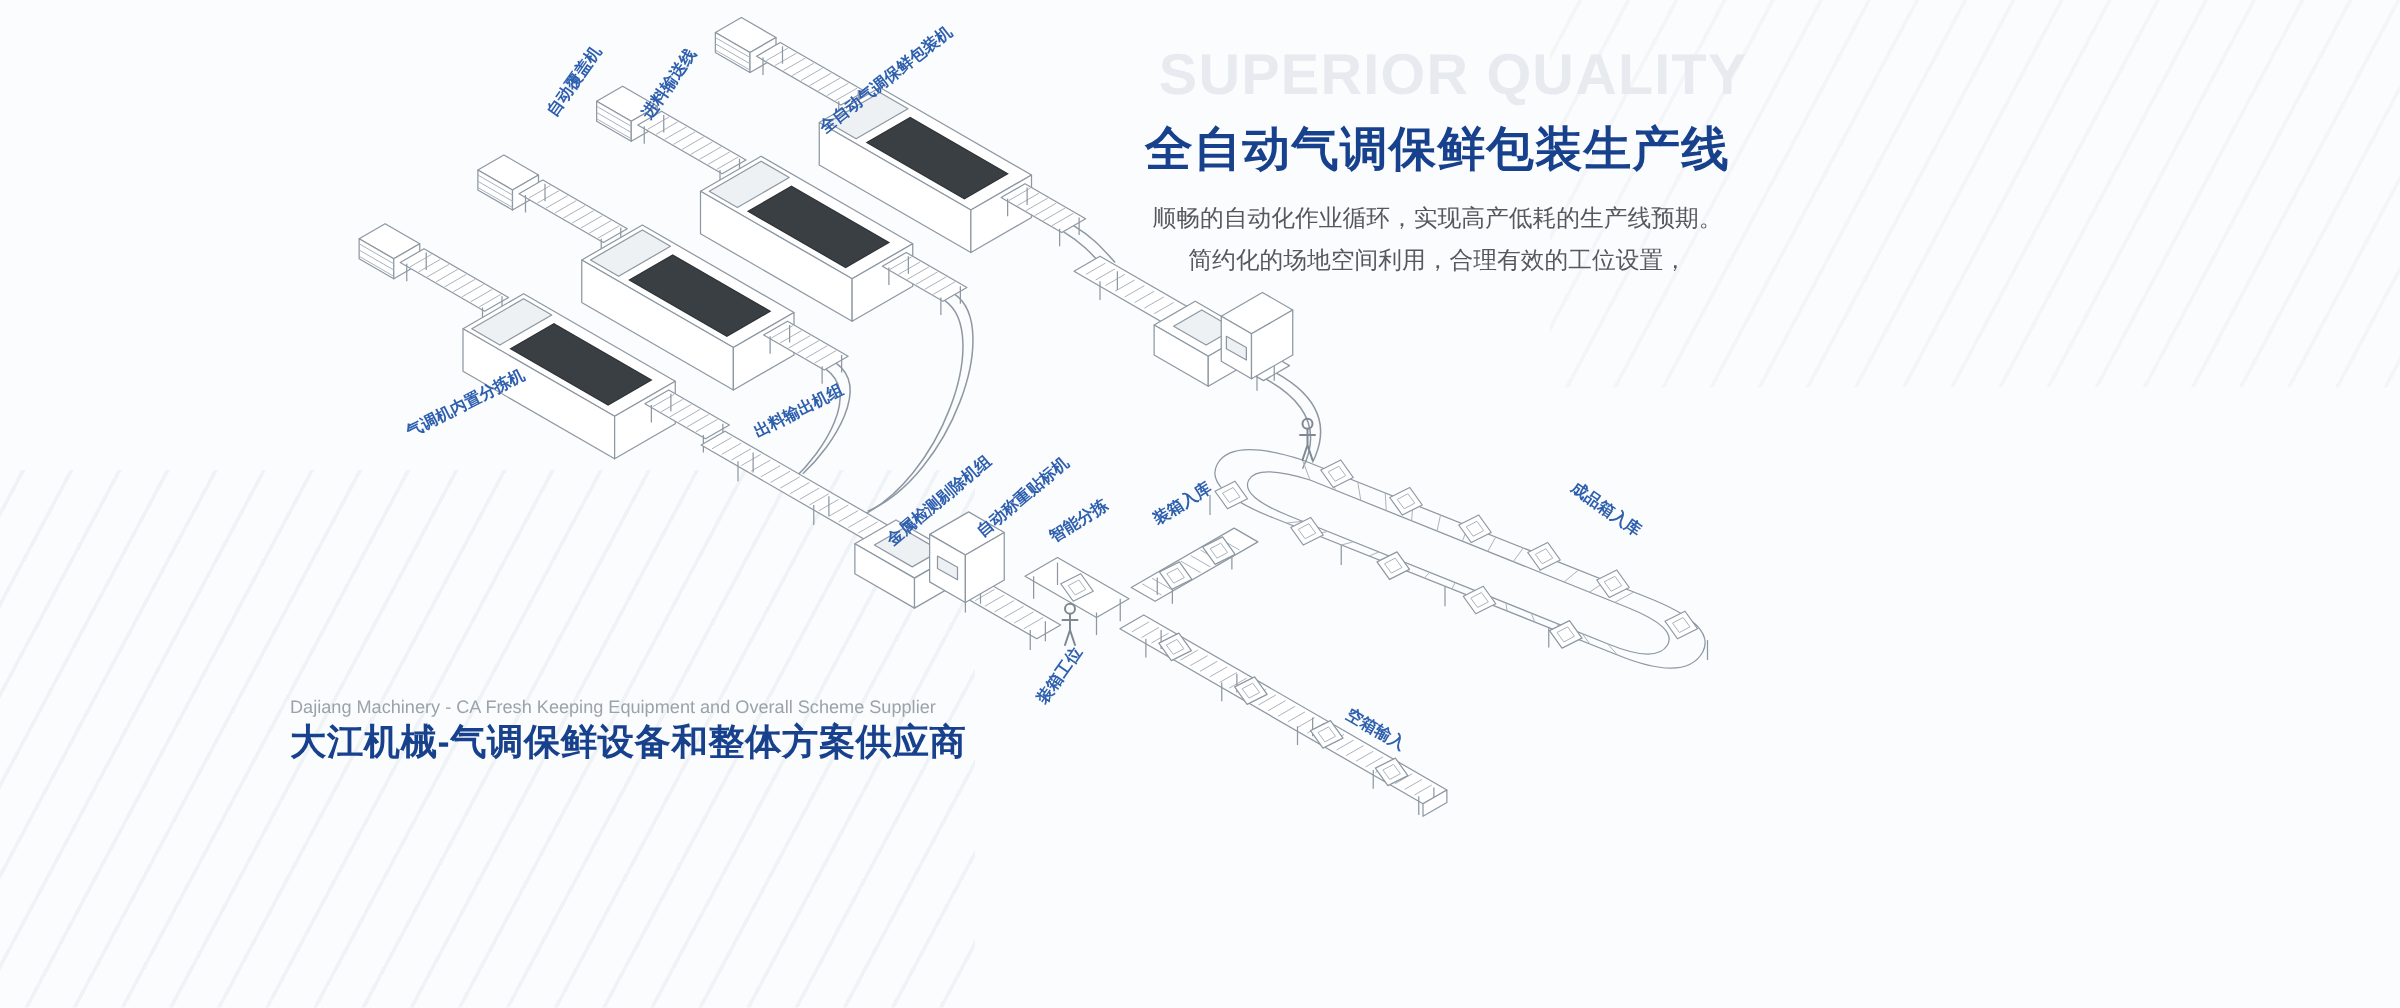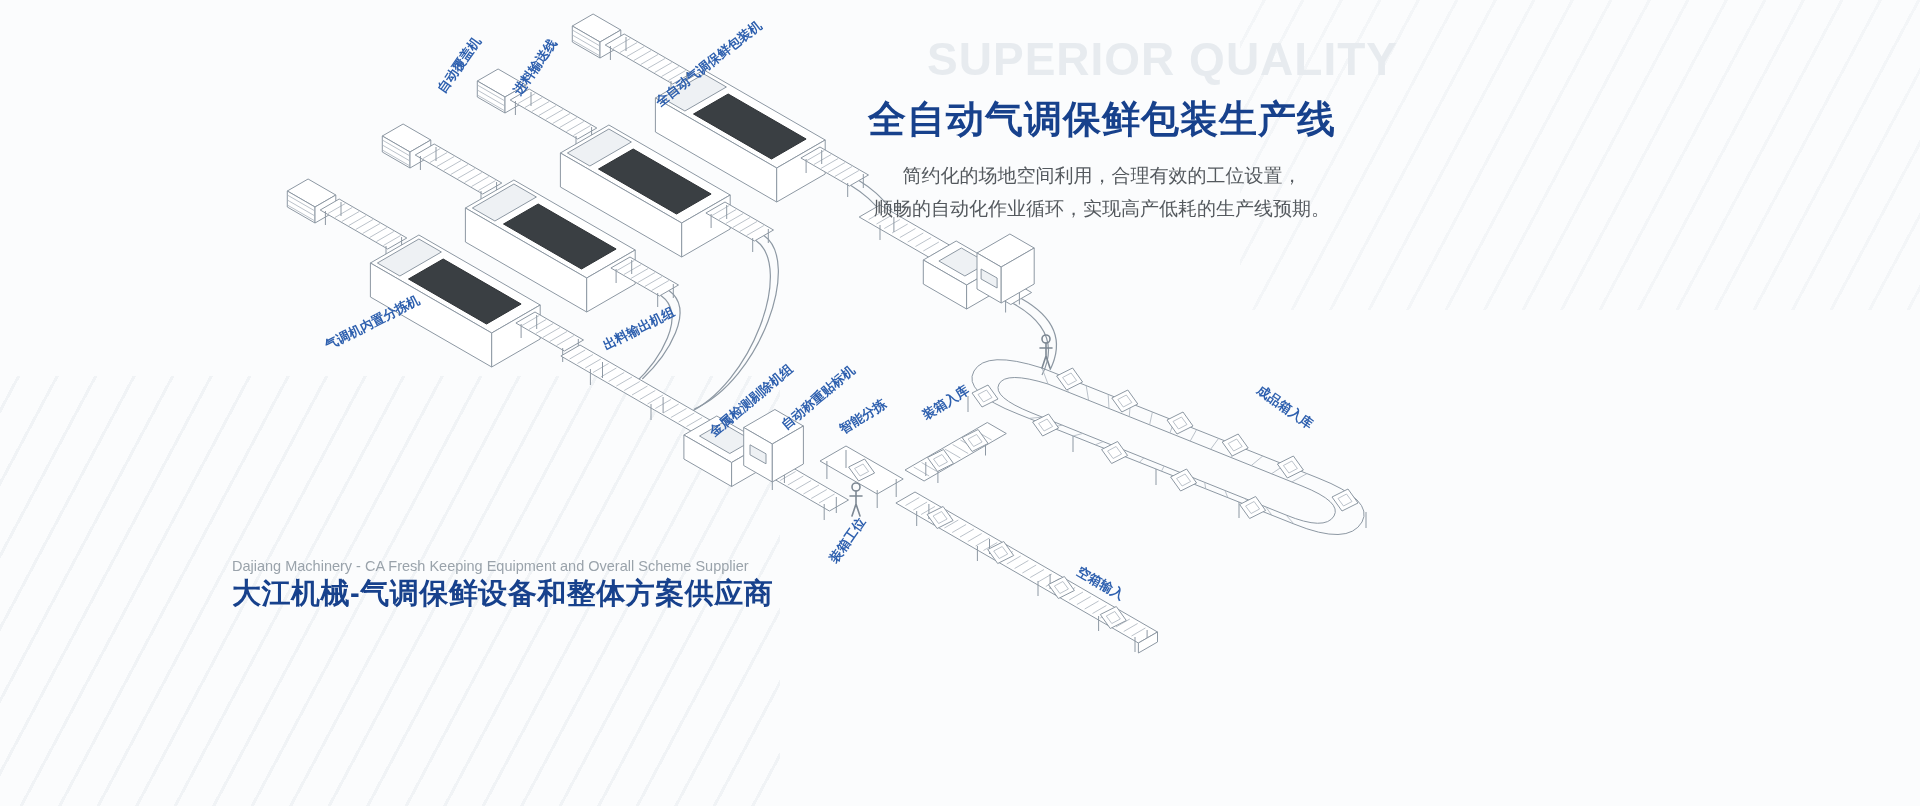--- a/index.html
+++ b/index.html
@@ -11,21 +11,21 @@
   .tex{position:absolute;pointer-events:none;z-index:0}
   #tex-bl{left:-60px;bottom:-40px;width:840px;height:470px;
     background:repeating-linear-gradient(118deg,rgba(203,212,220,.22) 0 3px,transparent 3px 34px)}
   #tex-tr{right:-40px;top:-30px;width:720px;height:340px;
     background:repeating-linear-gradient(118deg,rgba(203,212,220,.16) 0 3px,transparent 3px 34px)}
   #watermark{
     position:absolute;top:32px;right:522px;z-index:1;
     font-size:46px;font-weight:800;letter-spacing:1px;color:#e7ebef;white-space:nowrap;
   }
   #diagram{position:absolute;left:0;top:0;z-index:2}
-  #hero{position:absolute;left:852px;top:94px;width:500px;text-align:center;z-index:3}
+  #hero{position:absolute;left:900px;top:94px;width:500px;text-align:center;z-index:3}
   #hero-title{font-size:38px;font-weight:bold;color:#17418c;letter-spacing:1px}
   #hero .subwrap{margin-top:14px}
   .hero-sub{font-size:19px;color:#54595e;line-height:33px}
   #brand{position:absolute;left:232px;top:550px;z-index:3}
   #brand-title{font-size:29px;font-weight:bold;color:#17418c;letter-spacing:.5px}
   #brand-sub{font-size:14.5px;color:#9aa3ab;margin-top:8px}
 
   
   .f{fill:#ffffff;stroke:#8d98a3;stroke-width:1;stroke-linejoin:round}
   .f2{fill:#eef1f4;stroke:#8d98a3;stroke-width:1;stroke-linejoin:round}
@@ -464,21 +464,21 @@
       <text transform="translate(926 420) rotate(-32)" class="lbl">装箱入库</text>
       <text transform="translate(836 564) rotate(-55)" class="lbl">装箱工位</text>
       <text transform="translate(1256 392) rotate(35)" class="lbl">成品箱入库</text>
       <text transform="translate(1076 574) rotate(30)" class="lbl">空箱输入</text>
     </g>
   </svg>
 
 <div id="hero">
   <div id="hero-title">全自动气调保鲜包装生产线</div>
   <div class="subwrap">
+    <div class="hero-sub">顺畅的自动化作业循环，实现高产低耗的生产线预期。</div>
     <div class="hero-sub">简约化的场地空间利用，合理有效的工位设置，</div>
-    <div class="hero-sub">顺畅的自动化作业循环，实现高产低耗的生产线预期。</div>
   </div>
 </div>
 
 <div id="brand">
   <div id="brand-sub">Dajiang Machinery - CA Fresh Keeping Equipment and Overall Scheme Supplier</div>
   <div id="brand-title">大江机械-气调保鲜设备和整体方案供应商</div>
 </div>
 
 </body></html>

